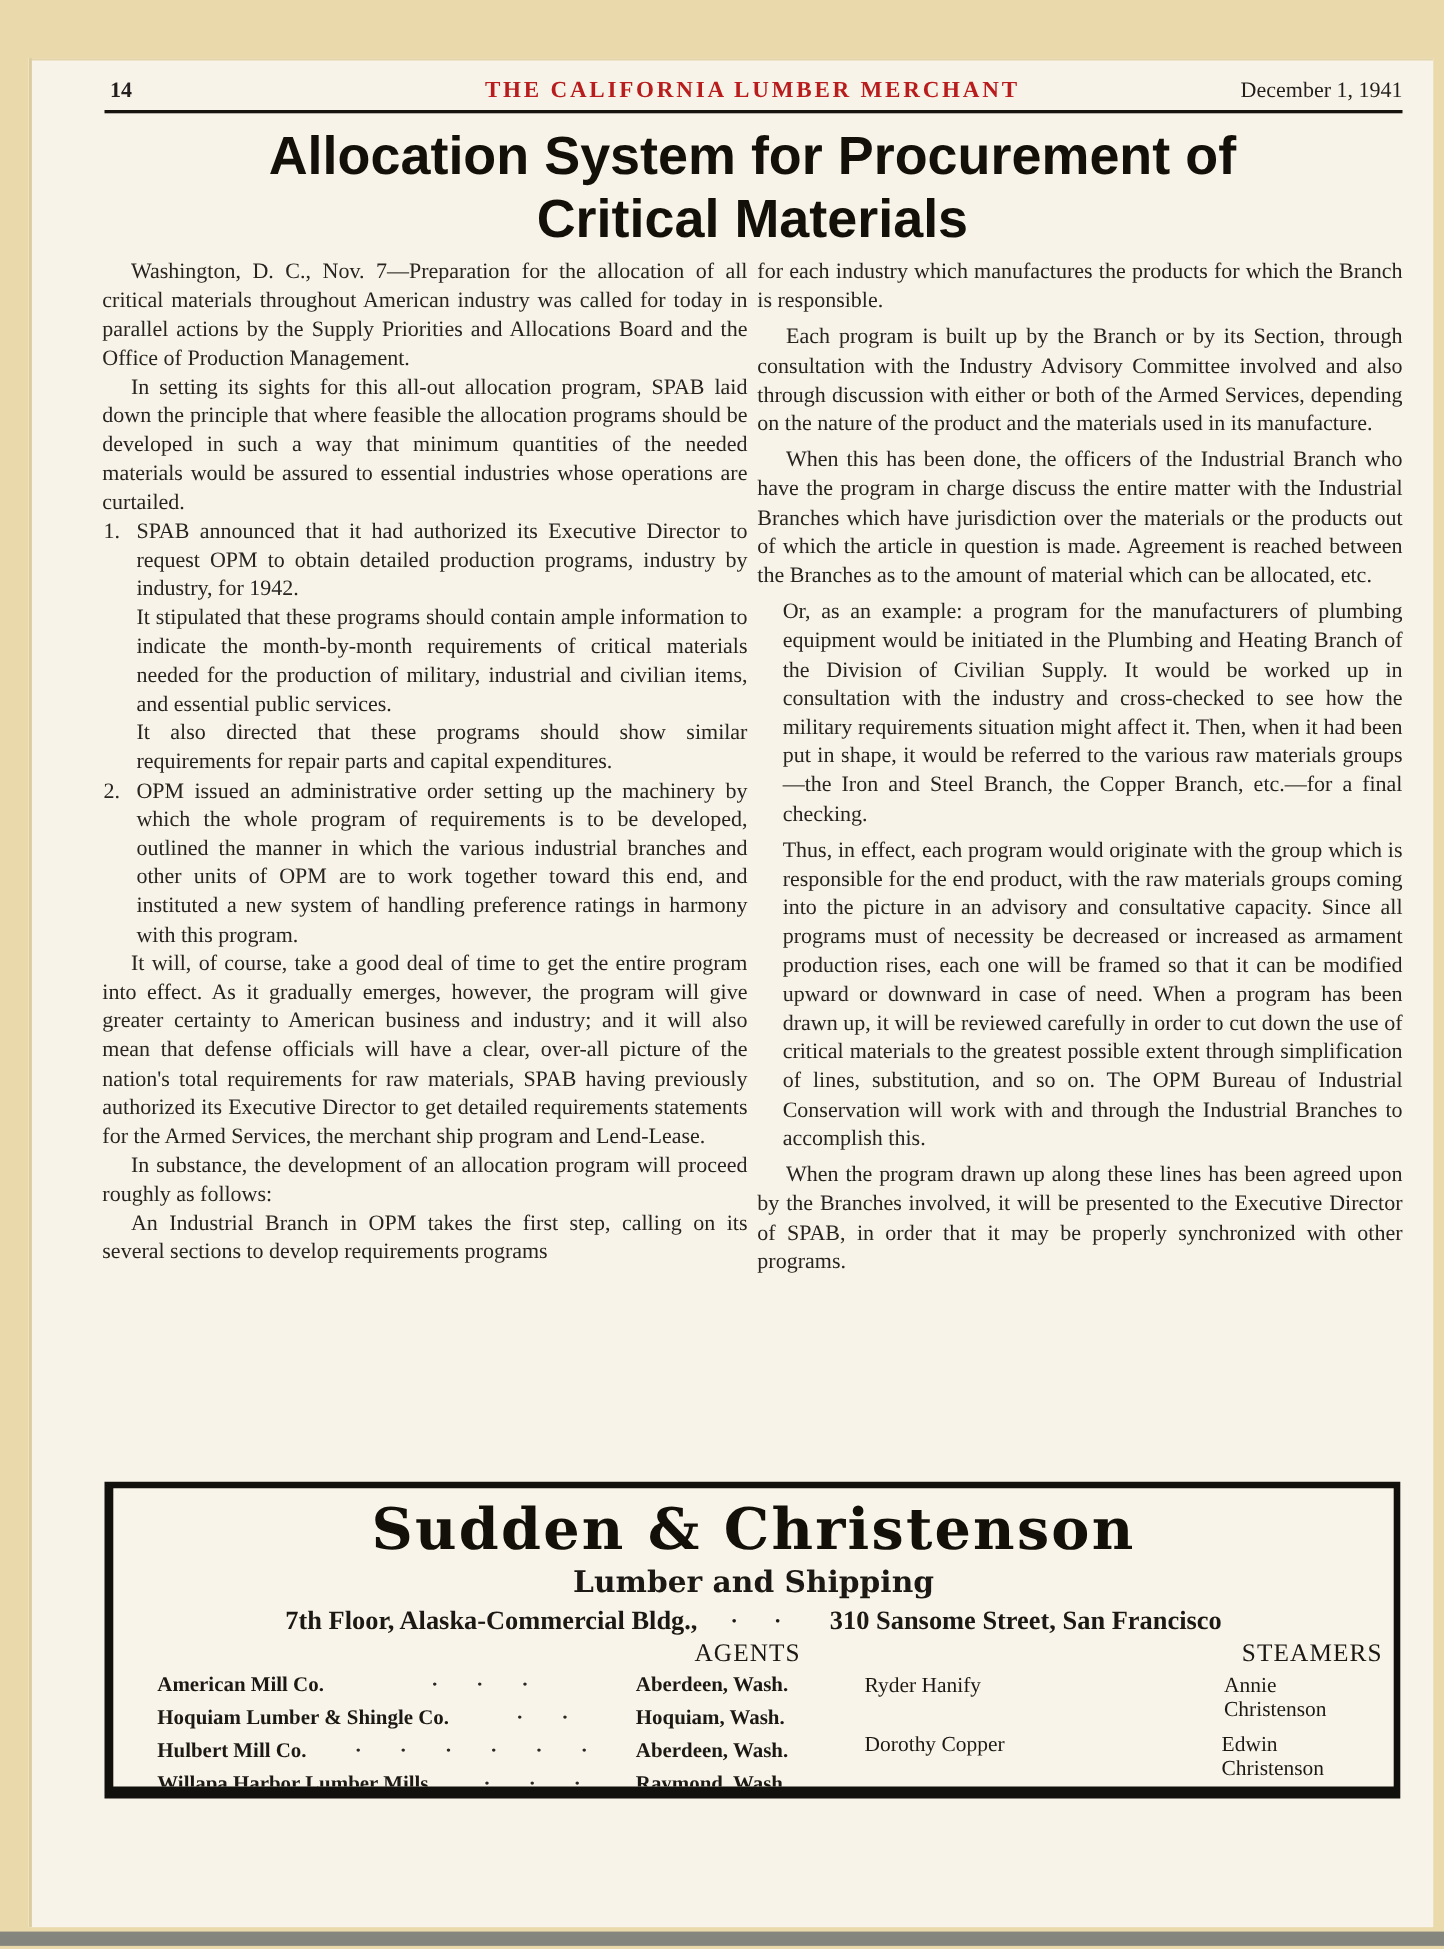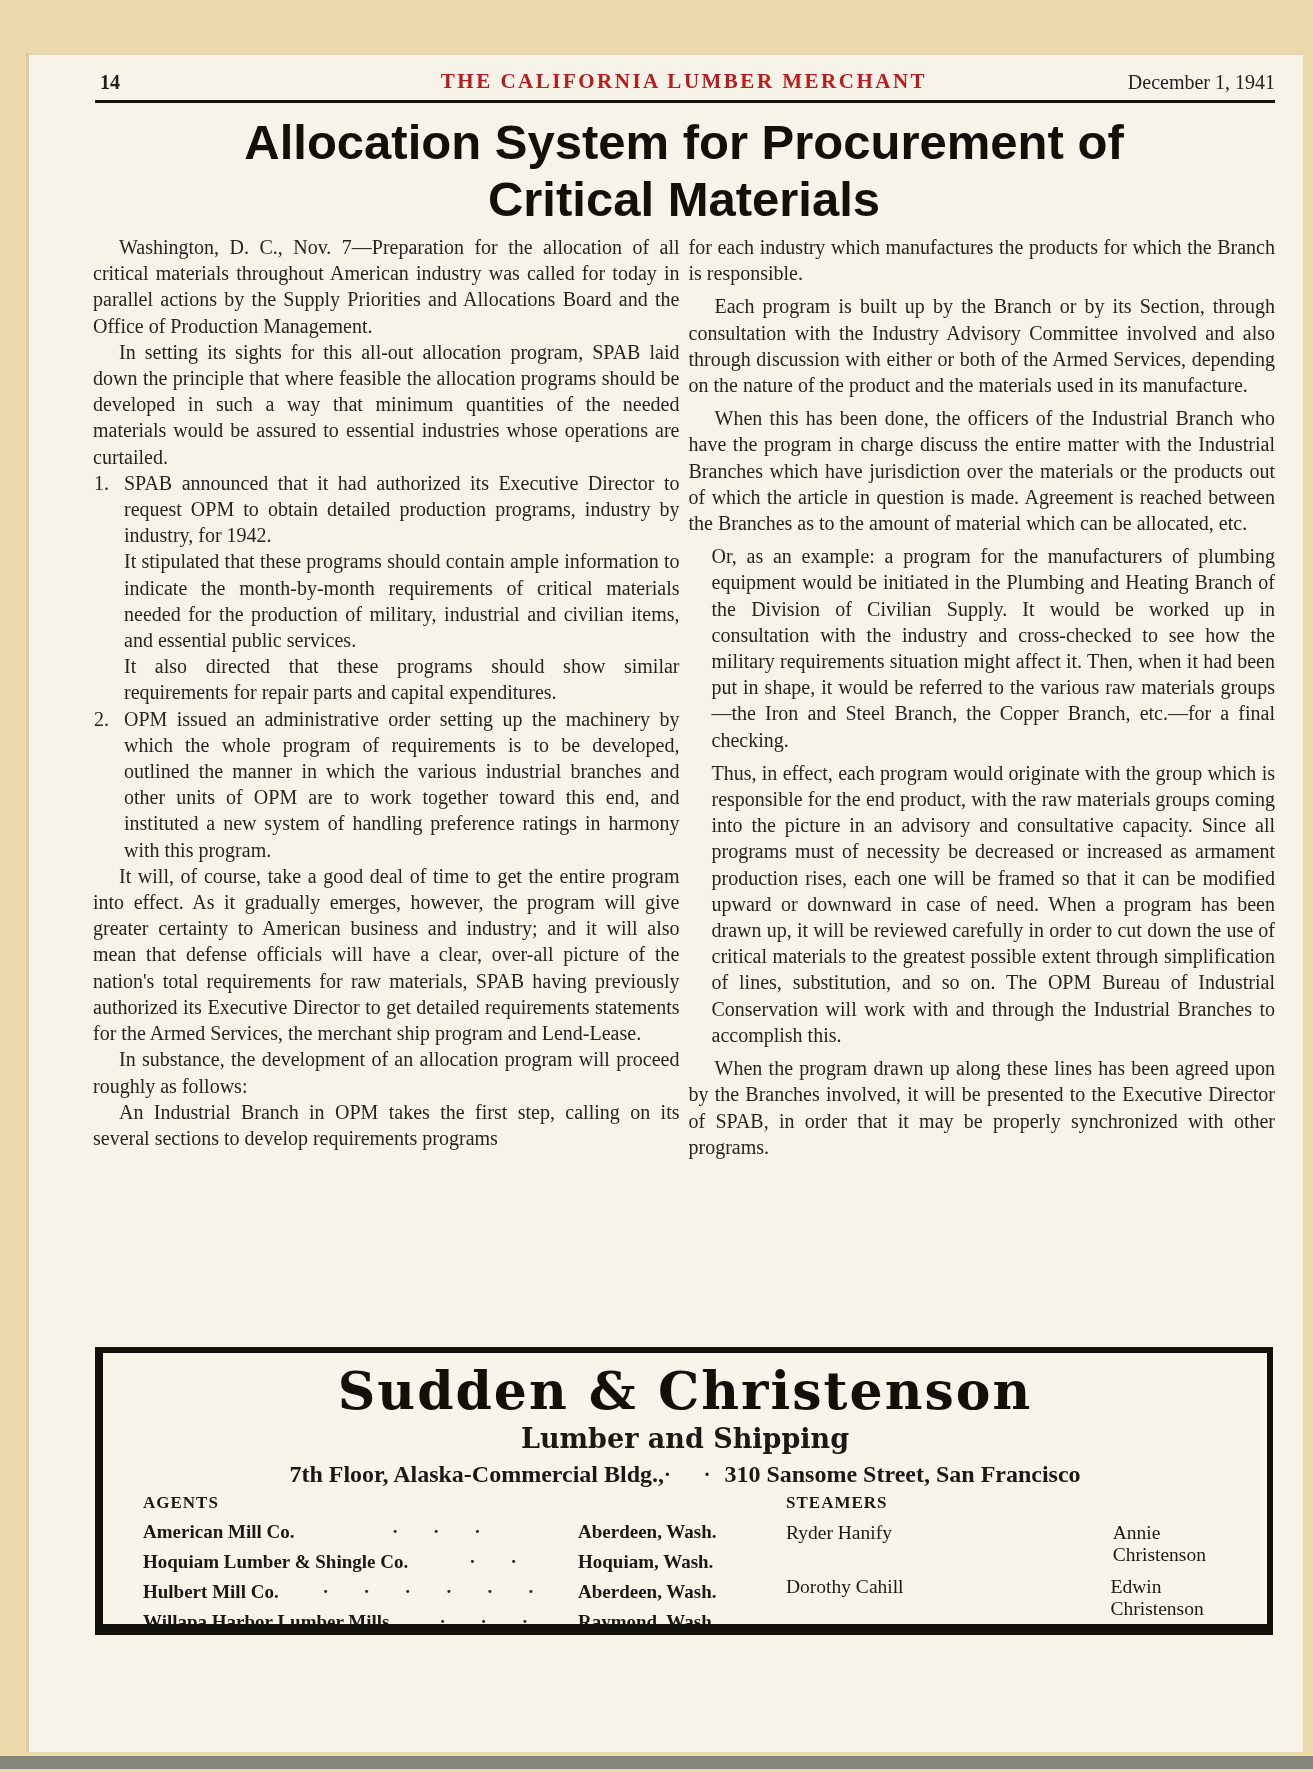--- a/index.html
+++ b/index.html
@@ -43,25 +43,25 @@
   .adbox {
     position:absolute; left:95px; top:1347px; width:1178px; height:288px;
     border:6px solid #12100d; border-left-width:8px; border-bottom-width:11px;
     background:#f8f4e9; text-align:center; color:#1c1915; overflow:hidden;
   }
   .ad-company {
     margin-top:9px; font-family:"DejaVu Serif", serif; font-weight:bold;
     font-size:52px; line-height:58px; letter-spacing:2px; color:#121009;
   }
   .ad-tagline { margin-top:4px; font-family:"DejaVu Serif", serif; font-weight:bold; font-size:27px; line-height:30px; }
-  .ad-address { margin-top:7px; font-size:24px; font-weight:bold; display:flex; justify-content:center; line-height:26px; }
+  .ad-address { margin-top:7px; font-size:24px; font-weight:bold; display:flex; justify-content:center; gap:30px; line-height:26px; }
   .ad-dots { font-size:20px; letter-spacing:14px; align-self:center; }
   .ad-cols { margin-top:6px; display:flex; text-align:left; padding:0 10px 0 40px; }
   .ad-agents { width:585px; }
-  .ad-colhead { font-size:17px; font-weight:bold; letter-spacing:1px; text-align:left; line-height:19px; }
+  .ad-colhead { font-size:23px; font-weight:normal; letter-spacing:1px; text-align:right; line-height:19px; }
   .agent-row { display:flex; align-items:center; margin-top:9px; font-weight:bold; font-size:19px; line-height:21px; }
   .agent-name { white-space:nowrap; }
   .agent-dots { flex:1; text-align:center; word-spacing:30px; font-weight:bold; color:#2b2824; }
   .agent-city { width:150px; white-space:nowrap; }
   .ad-steamers { flex:1; padding-left:58px; }
   .steamer-row { display:flex; margin-top:10px; font-size:19.5px; line-height:22px; }
   .steamer-a { width:330px; }
 </style>
 </head>
 <body>
@@ -139,21 +139,21 @@
         <span class="agent-city">Raymond, Wash.</span>
       </div>
     </div>
     <div class="ad-steamers">
       <div class="ad-colhead">STEAMERS</div>
       <div class="steamer-row">
         <span class="steamer-a">Ryder Hanify</span>
         <span>Annie Christenson</span>
       </div>
       <div class="steamer-row">
-        <span class="steamer-a">Dorothy Cahill</span>
+        <span class="steamer-a">Dorothy Copper</span>
         <span>Edwin Christenson</span>
       </div>
       <div class="steamer-row">
         <span class="steamer-a">Jane Christenson</span>
         <span>Catherine G. Sudden</span>
       </div>
       <div class="steamer-row">
         <span class="steamer-a">Charles Christenson</span>
         <span>Eleanor Christenson</span>
       </div>

